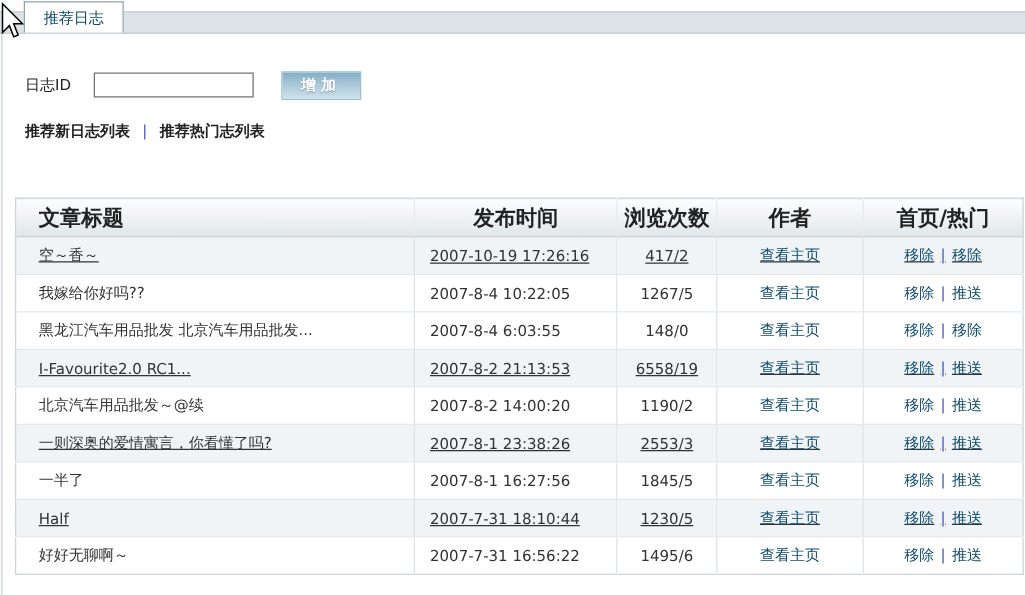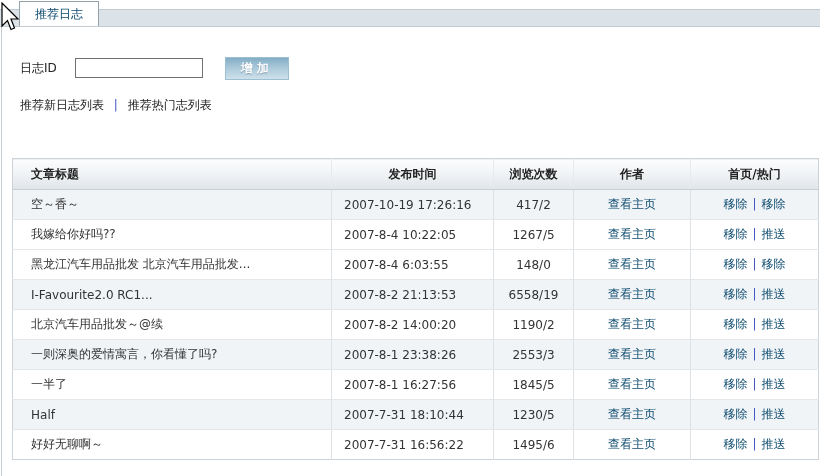--- a/index.html
+++ b/index.html
@@ -36,43 +36,43 @@
   .btn-add{
     margin-left:8px;width:64px;height:23px;
     border:1px solid #9cc0d3;
     background:linear-gradient(to bottom,#83adc5 0%,#a9c8d9 45%,#cfe1eb 100%);
     color:#ffffff;font-weight:bold;font-size:12px;letter-spacing:4px;
     font-family:inherit;cursor:pointer;text-shadow:0 1px 1px rgba(90,120,140,.6);
   }
 
   
   .links{margin:17px 0 0 20px;color:#222;}
-  .links .lnk{cursor:pointer;}
+  .links .lnk{cursor:pointer;font-weight:bold;}
   .links .pipe{color:#4053c0;margin:0 6px;}
 
   
   .table-wrap{margin:44px 0 0 12px;width:806px;}
   table{border-collapse:collapse;table-layout:fixed;width:806px;background:#fff;
         border:1px solid #ccd3d8;}
   col.c-title{width:319px;} col.c-time{width:162px;} col.c-views{width:80px;}
   col.c-author{width:117px;} col.c-act{width:128px;}
   th{
     height:30px;font-weight:bold;color:#222;text-align:center;
     background:linear-gradient(to bottom,#fdfdfe 0%,#eef1f4 55%,#dfe5e9 100%);
     border-bottom:1px solid #c9cfd4;border-left:1px solid #e6eaed;
-    padding:0;font-size:12px;
+    padding:0;font-size:17px;
   }
   th:first-child{text-align:left;padding-left:18px;border-left:none;}
   td{
     height:29px;border-top:1px solid #e3e7ea;border-left:1px solid #dde2e6;
     padding:0;text-align:center;color:#333;overflow:hidden;white-space:nowrap;
   }
   td:first-child{text-align:left;padding-left:18px;border-left:none;}
   td.t-time{text-align:left;padding-left:12px;}
-  tr.alt td{background:#f0f4f7;}
+  tr.alt td{background:#f0f4f7;text-decoration:underline;}
   .cell-link{cursor:pointer;color:#0c4a6e;}
   .act-pipe{color:#4053c0;margin:0 5px;}
 </style>
 </head>
 <body>
 
 <div class="page-edge"></div>
 
 <svg class="cursor" width="20" height="32" viewBox="0 0 20 32">
   <polygon points="2,1 2,24 7.5,18.5 11,27.5 14.5,26 11,17 18,17" fill="#ffffff" stroke="#000000" stroke-width="1.2"></polygon>

